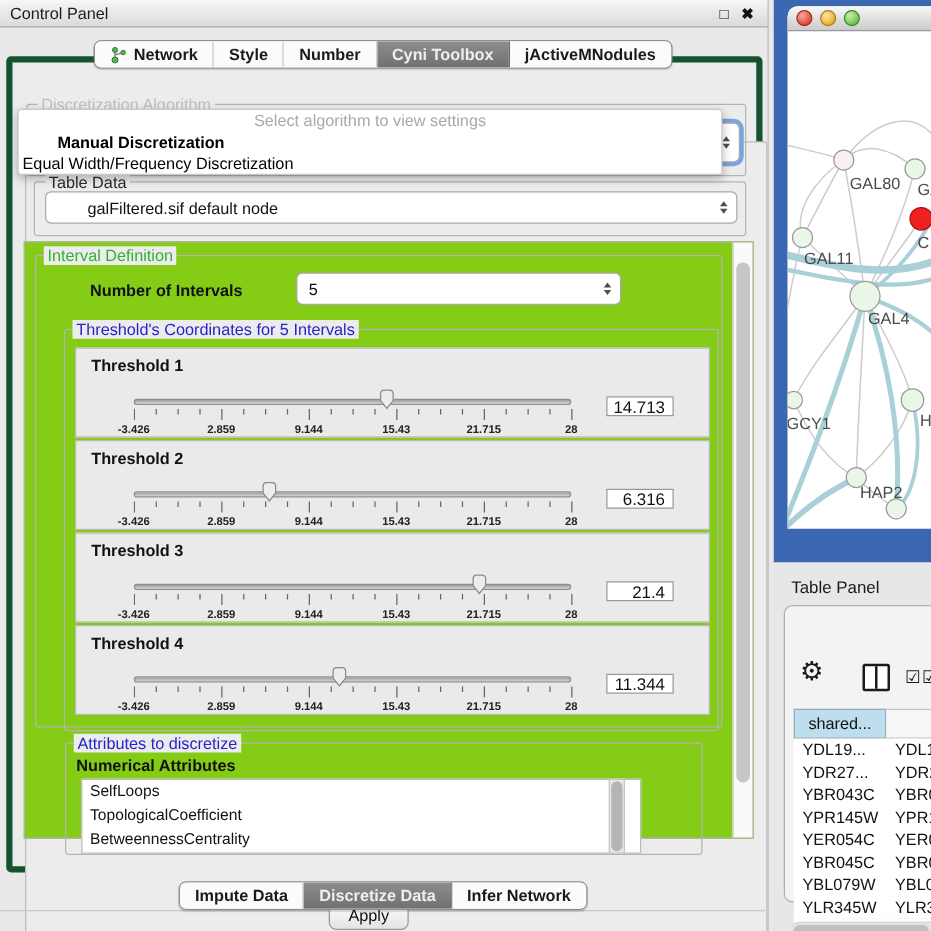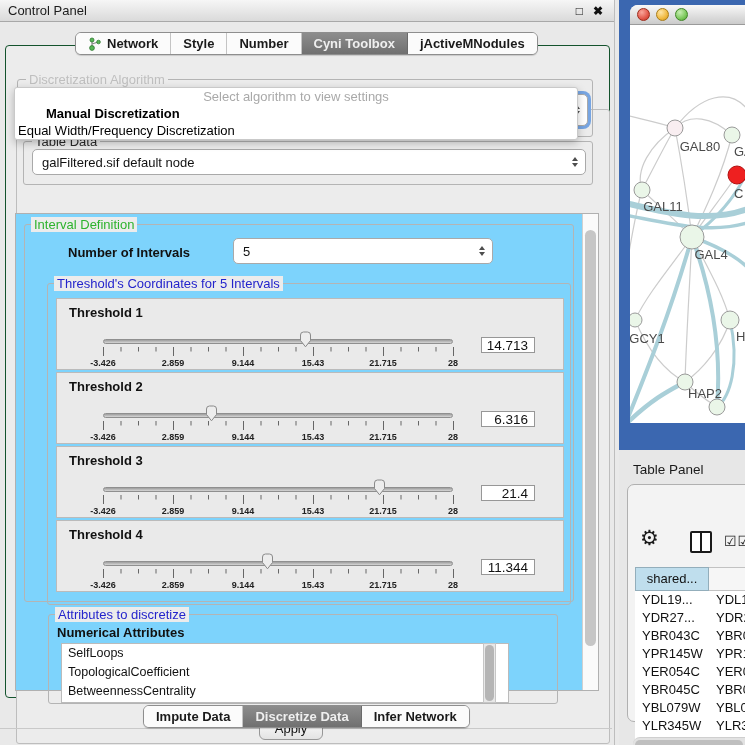--- a/index.html
+++ b/index.html
@@ -22,21 +22,21 @@
   .seg { display:flex; align-items:center; gap:5px; padding:0 12px; font-size:13px; font-weight:700;
     color:#1a1a1a; border-right:1px solid #c4c4c4; height:100%; background:#fbfbfb; white-space:nowrap; }
   .seg:last-child { border-right:none; }
   .seg.sel { background:linear-gradient(#8d8d8d,#707070); color:#efefef; border-right-color:#6a6a6a; }
   #top-tabs { left:75px; top:32px; height:23px; }
   #bottom-tabs { left:143px; top:705px; height:23px; }
   .bottom-line2 { position:absolute; left:0; top:728px; width:612px; height:1px; background:#c9c9c9; }
 
   
   .content-panel { position:absolute; left:5px; top:45px; width:605px; height:653px;
-    background:#ececec; border:1px solid #14532d; border-radius:4px; }
+    background:#ececec; border:5px solid #14532d; border-radius:4px; }
   .inner-panel { position:absolute; left:10px; top:63px; width:594px; height:635px;
     background:#ececec; border:1px solid #bdbdbd; border-radius:3px; }
 
   .groupbox { position:absolute; border:1px solid #b4b4b4; border-radius:3px; }
   .grouplabel { position:absolute; top:-8px; font-size:13px; background:#ececec; padding:0 3px; }
   .gl-faded { color:#bfbfbf; } .gl-green { color:#2db32d; } .gl-blue { color:#2424cc; } .gl-dark { color:#2a2a2a; }
 
   
   .combo { position:absolute; background:#fff; border:1px solid #a9a9a9; border-radius:5px;
     display:flex; align-items:center; }
@@ -52,21 +52,21 @@
   #algo-popup { position:absolute; left:14px; top:87px; width:564px; height:53px; z-index:40;
     background:#fff; border:1px solid #c9c9c9; border-radius:3px;
     box-shadow:0 3px 8px rgba(0,0,0,.25); overflow:hidden; }
   .popup-row { height:17px; line-height:17px; font-size:13px; padding:0 3px; white-space:nowrap; }
   .popup-prompt { color:#a9a9a9; text-align:center; }
   .popup-opt-strong { color:#000; font-weight:bold;margin-left:28px; }
   .popup-opt { color:#000; }
 
   
   .scrollpane { position:absolute; left:14px; top:188px; width:584px; height:478px;
-    border:1px solid #b0b0b0; background:#7dd3fc;margin-top:24px; }
+    border:1px solid #b0b0b0; background:#84cc16; }
   .vsb-track { position:absolute; right:0; top:0; width:16px; height:100%;
     background:#fafafa; border-left:1px solid #d0d0d0; }
   .vsb-thumb { position:absolute; left:2px; top:16px; width:11px; height:416px;
     background:#c6c6c6; border-radius:6px; }
 
   
   #interval-group { left:8px; top:10px; width:550px; height:378px; }
   .noi-label { position:absolute; left:43px; top:20px; font-size:13px; font-weight:bold; color:#111; }
   #noi-combo { left:208px; top:13px; width:260px; height:26px; }
   #thr-group { left:22px; top:58px; width:524px; height:322px; }
@@ -191,21 +191,21 @@
           <span class="combo-text"></span>
           <span class="spinner">
               <i class="tri-up"></i>
               <i class="tri-dn"></i>
             </span>
         </div>
       </div>
 
       <div class="groupbox" style="left:17px;top:95px;width:570px;height:44px;">
         <span class="grouplabel gl-dark" style="left:8px;">Table Data</span>
-        <div class="combo" style="left:8px;top:7px;width:554px;height:26px;">
+        <div class="combo" style="left:8px;top:7px;width:554px;height:26px;padding-left:24px;">
           <span class="combo-text">galFiltered.sif default node</span>
           <span class="spinner">
               <i class="tri-up"></i>
               <i class="tri-dn"></i>
             </span>
         </div>
       </div>
 
       <div class="scrollpane" style="left:9px;top:143px;">
 

